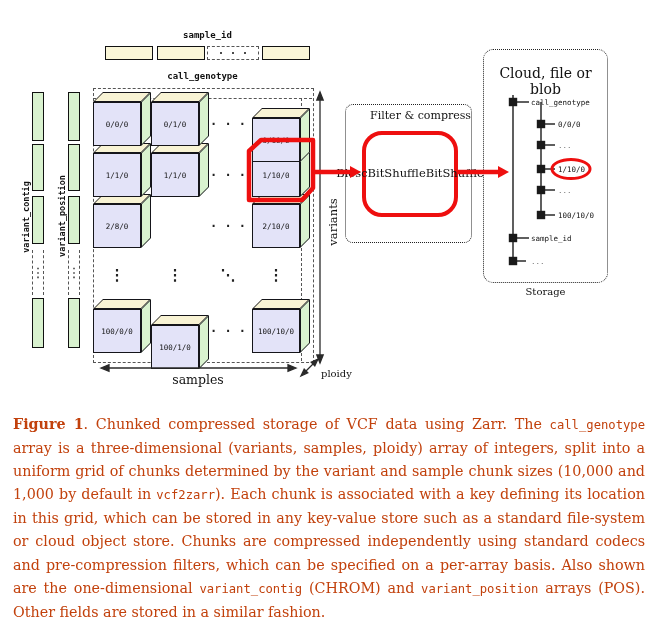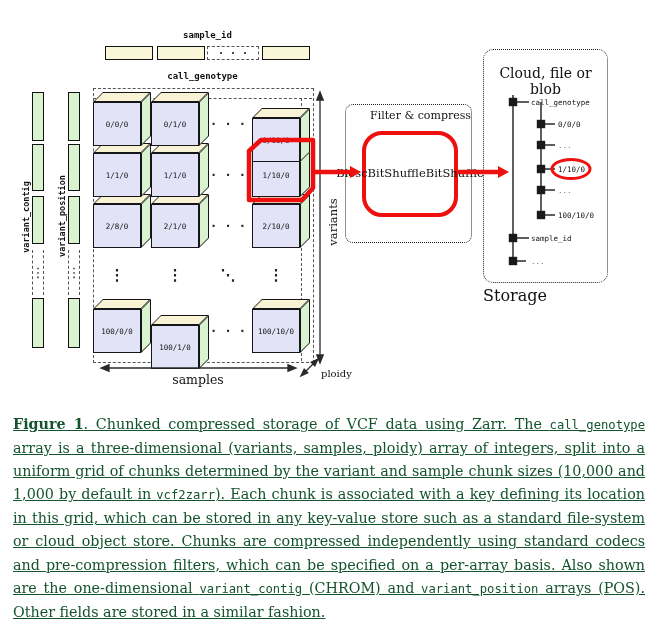--- a/index.html
+++ b/index.html
@@ -22,21 +22,21 @@
   .cube .cfront{position:absolute;left:0;top:10px;width:48px;height:44px;background:#e3e3f8;border:1.6px solid #15151a;box-sizing:border-box;display:flex;align-items:center;justify-content:center;}
   .cube .cfront span{font:7.5px "DejaVu Sans Mono",monospace;color:#111;}
   .griddots{position:absolute;z-index:50;font:bold 12px "DejaVu Sans Mono",monospace;color:#222;text-align:center;}
   .vdots{font-size:15px;font-weight:bold;}
   .dotted-box{position:absolute;border:1.6px dotted #222;box-sizing:border-box;background:#fff0;z-index:5;}
   .redbox{position:absolute;border:4.5px solid #ee0f0f;border-radius:20px;box-sizing:border-box;display:flex;align-items:center;justify-content:center;}
   .redbox div{font:11.5px/19.5px "DejaVu Serif",serif;color:#111;}
   .tlabel{position:absolute;transform:translateY(-50%);font:7.5px "DejaVu Sans Mono",monospace;color:#111;white-space:nowrap;z-index:55;}
   .tlabel.dim{color:#6e6e6e;}
   svg.overlay{position:absolute;left:0;top:0;z-index:60;pointer-events:none;}
-  .caption{width:632px;margin:6px 12px 0 13px;font:14.3px/23.1px "DejaVu Serif",serif;color:#14532d;text-align:justify;text-decoration:underline;}
+  .caption{width:632px;margin:6px 12px 0 13px;font:14.3px/23.1px "DejaVu Serif",serif;color:#c2410c;text-align:justify;}
   .caption .b{font-weight:bold;}
   .caption .code{font-family:"DejaVu Sans Mono",monospace;font-size:12.2px;}
 </style>
 </head>
 <body>
 
 <div class="diagram">
 
   <div class="abs mono-label" style="left:105px;top:30px;width:205px;">sample_id</div>
   <div class="sbox" style="left:105px;top:46px;width:48px;"></div>
@@ -106,27 +106,20 @@
       <div class="cfront">
         <span>1/10/0</span>
       </div>
     </div>
 
   <div class="cube" style="left:93px;top:194px;z-index:21;">
       <div class="ctop"></div>
       <div class="cside"></div>
       <div class="cfront">
         <span>2/8/0</span>
-      </div>
-    </div>
-  <div class="cube" style="left:151px;top:194px;z-index:22;">
-      <div class="ctop"></div>
-      <div class="cside"></div>
-      <div class="cfront">
-        <span>2/1/0</span>
       </div>
     </div>
   <div class="cube" style="left:252px;top:194px;z-index:23;">
       <div class="ctop"></div>
       <div class="cside"></div>
       <div class="cfront">
         <span>2/10/0</span>
       </div>
     </div>
 
@@ -170,21 +163,21 @@
     <div class="redbox" style="left:16px;top:26px;width:96px;height:86px;">
       <div>Blosc</div>
       <div>BitShuffle</div>
       <div>BitShuffle</div>
     </div>
   </div>
 
   <div class="dotted-box" style="left:483px;top:49px;width:125px;height:234px;border-radius:10px;">
     <div class="serif" style="position:absolute;left:0;top:15px;width:100%;text-align:center;font-size:14px;">Cloud, file or blob</div>
   </div>
-  <div class="abs serif" style="left:483px;top:286px;width:125px;text-align:left;font-size:16px;">Storage</div>
+  <div class="abs serif" style="left:483px;top:286px;width:125px;text-align:center;font-size:10px;">Storage</div>
 
   <div class="tlabel" style="left:531px;top:102px;">call_genotype</div>
   <div class="tlabel" style="left:558px;top:124px;">0/0/0</div>
   <div class="tlabel dim" style="left:558px;top:145px;">...</div>
   <div class="tlabel" style="left:558px;top:169px;">1/10/0</div>
   <div class="tlabel dim" style="left:558px;top:190px;">...</div>
   <div class="tlabel" style="left:558px;top:215px;">100/10/0</div>
   <div class="tlabel" style="left:531px;top:238px;">sample_id</div>
   <div class="tlabel dim" style="left:531px;top:261px;">...</div>
 

